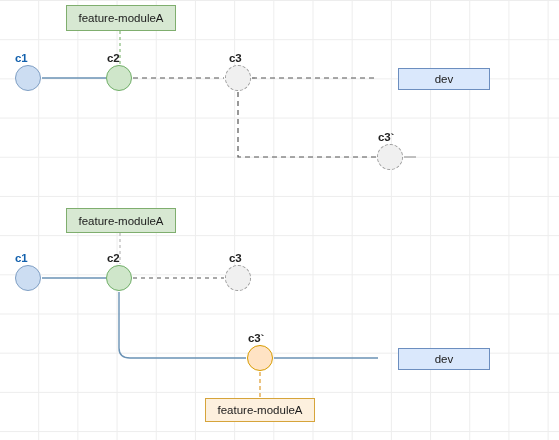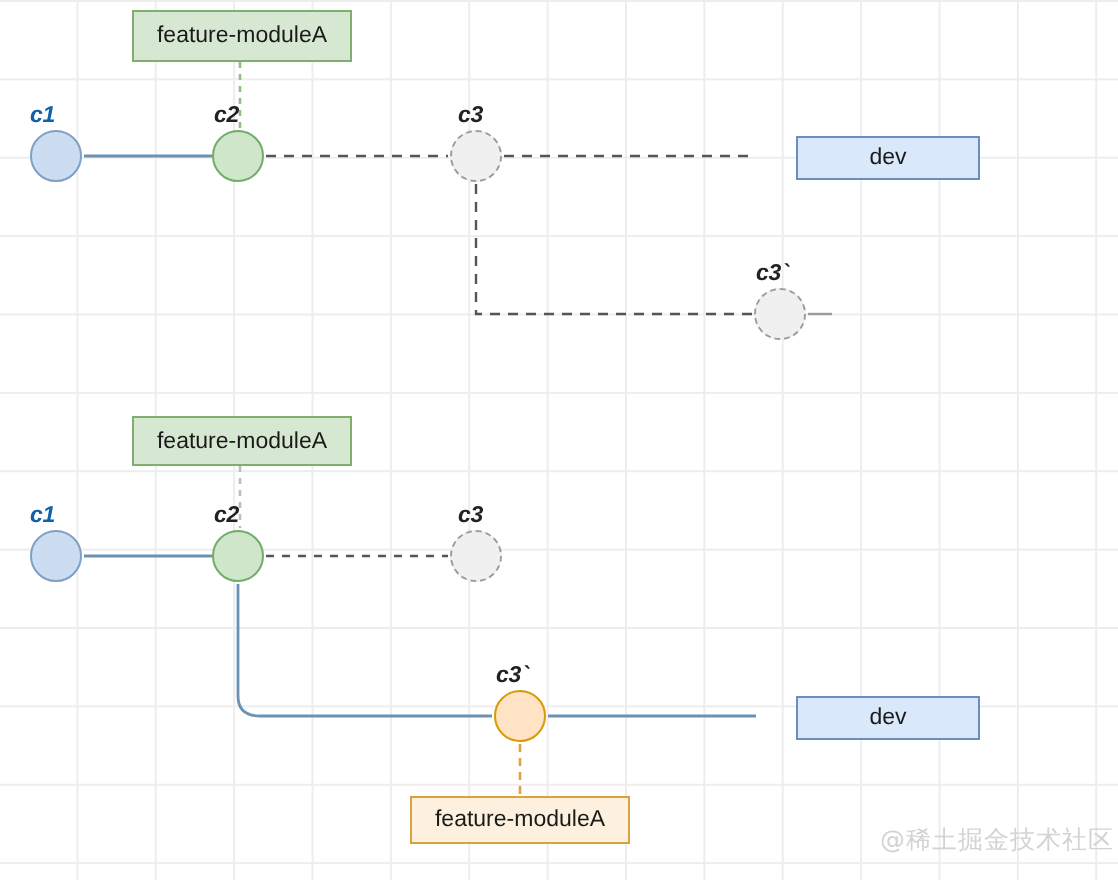--- a/index.html
+++ b/index.html
@@ -56,21 +56,20 @@
     background: #ffe3c4;
     border: 1.4px solid #d79b00;
   }
   .node-label {
     position: absolute;
     font-size: 11.5px;
     font-weight: bold;
     color: #222222;
     white-space: nowrap;
     letter-spacing: -0.1px;
-    font-style: italic;
   }
   .node-label.blue {
     color: #1260ad;
   }
   .box {
     position: absolute;
     box-sizing: border-box;
     display: flex;
     align-items: center;
     justify-content: center;
@@ -169,15 +168,14 @@
   <div class="node node-orange" style="left:247px; top:345px;"></div>
 
   <div class="box box-blue" style="left:378px; top:348px; width:92px; height:22px;">
     <span>dev</span>
   </div>
 
   <div class="box box-orange" style="left:205px; top:398px; width:110px; height:24px;">
     <span>feature-moduleA</span>
   </div>
 
-  <div class="watermark" style="left:440px; top:412px;">@稀土掘金技术社区</div>
 
 </div>
 
 </body></html>

